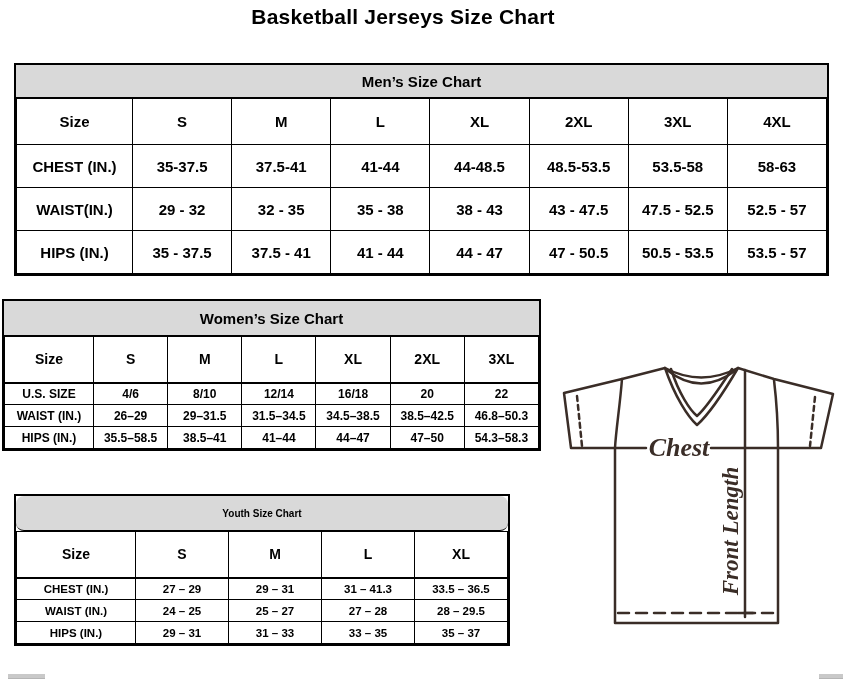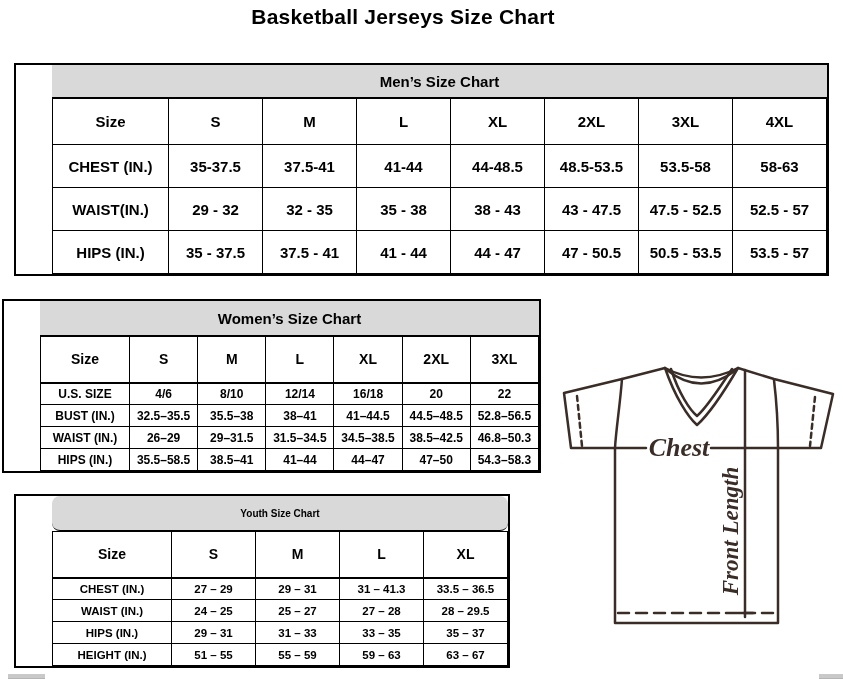--- a/index.html
+++ b/index.html
@@ -4,21 +4,21 @@
 <style>
   html,body{margin:0;padding:0;background:#fff;}
   .page{
     position:relative;width:843px;height:679px;background:#ffffff;
     font-family:"Liberation Sans",sans-serif;color:#000;overflow:hidden;text-decoration:underline;
   }
   .page-title{
     position:absolute;top:5px;left:0;width:806px;text-align:center;
     font-size:21px;font-weight:bold;letter-spacing:.2px;
   }
-  .chart{position:absolute;border:2px solid #000;background:#fff;box-sizing:border-box;padding-left:36px;}
+  .chart{position:absolute;border:2px solid #000;background:#fff;box-sizing:border-box;}
   .chart .cap{
     background:#d9d9d9;border-bottom:1px solid #000;
     display:flex;align-items:center;justify-content:center;font-weight:bold;
   }
   table{border-collapse:collapse;table-layout:fixed;width:100%;}
   th,td{border:1px solid #000;text-align:center;vertical-align:middle;font-weight:bold;padding:0;}
 
   #mens{left:14px;top:63px;width:815px;}
   #mens .cap{height:32px;font-size:15px;}
   #mens thead tr{height:46px;}
@@ -122,29 +122,20 @@
           <tr>
             <th>U.S. SIZE</th>
             <td>4/6</td>
             <td>8/10</td>
             <td>12/14</td>
             <td>16/18</td>
             <td>20</td>
             <td>22</td>
           </tr>
           <tr>
-            <th>BUST (IN.)</th>
-            <td>32.5–35.5</td>
-            <td>35.5–38</td>
-            <td>38–41</td>
-            <td>41–44.5</td>
-            <td>44.5–48.5</td>
-            <td>52.8–56.5</td>
-          </tr>
-          <tr>
             <th>WAIST (IN.)</th>
             <td>26–29</td>
             <td>29–31.5</td>
             <td>31.5–34.5</td>
             <td>34.5–38.5</td>
             <td>38.5–42.5</td>
             <td>46.8–50.3</td>
           </tr>
           <tr>
             <th>HIPS (IN.)</th>
@@ -186,27 +177,20 @@
             <td>27 – 28</td>
             <td>28 – 29.5</td>
           </tr>
           <tr>
             <th>HIPS (IN.)</th>
             <td>29 – 31</td>
             <td>31 – 33</td>
             <td>33 – 35</td>
             <td>35 – 37</td>
           </tr>
-          <tr>
-            <th>HEIGHT (IN.)</th>
-            <td>51 – 55</td>
-            <td>55 – 59</td>
-            <td>59 – 63</td>
-            <td>63 – 67</td>
-          </tr>
         </tbody>
     </table>
   </div>
 
   <svg class="jersey" width="285" height="272" viewBox="0 0 285 272" fill="none" stroke="#3a2d27" stroke-width="2.5" stroke-linejoin="round" stroke-linecap="round">
 
     <path d="M107,13 L64,24 L6,38 L13,93 L57,93 L57,268 L220,268 L220,93 L263,93 L275,39 L216,24 L180,13"></path>
 
     <path d="M107,13 Q143,32 180,13"></path>
     <path d="M109,15 Q143,42 178,15"></path>

